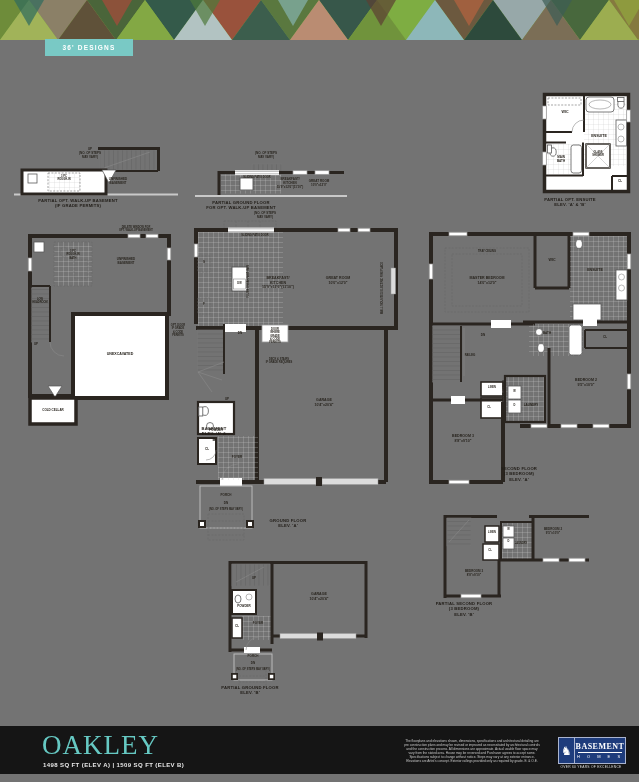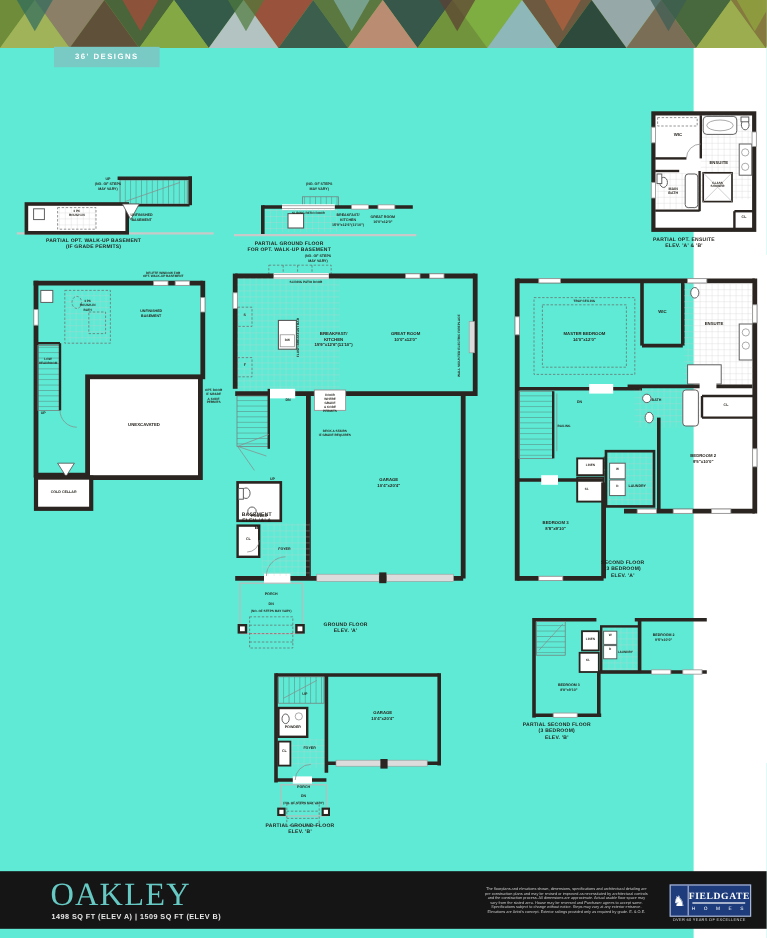--- a/index.html
+++ b/index.html
@@ -1,17 +1,17 @@
 <!DOCTYPE html>
 <html><head>
 <meta charset="utf-8">
 <style>
   html,body{margin:0;padding:0;}
   body{width:639px;height:782px;overflow:hidden;background:#fff;font-family:"Liberation Sans",sans-serif;}
-  .page{position:relative;width:578px;height:782px;background:#5eead4;}
+  .page{position:relative;width:639px;height:782px;background:#737373;}
   
   .banner{position:absolute;left:0;top:0;width:639px;height:40px;}
   .ribbon{position:absolute;left:45px;top:39px;width:88px;height:17px;background:#79c9c5;color:#fff;
           font-size:6.5px;font-weight:bold;letter-spacing:1.2px;text-align:center;line-height:18px;}
   
   .plan{position:absolute;}
   .plan svg{position:absolute;left:0;top:0;overflow:visible;}
   .lbl{position:absolute;transform:translateX(-50%);text-align:center;font-weight:700;color:#29251f;
        font-size:3.6px;line-height:1.3;white-space:pre-line;z-index:3;}
   .lbl.s{font-size:3px;}
@@ -486,21 +486,21 @@
 ELEV. 'B'</div>
   </div>
 
   <div class="footer">
     <div class="model">OAKLEY</div>
     <div class="sqft">1498 SQ FT (ELEV A)  |  1509 SQ FT (ELEV B)</div>
     <div class="disclaimer">The floorplans and elevations shown, dimensions, specifications and architectural detailing are pre construction plans and may be revised or improved as necessitated by architectural controls and the construction process. All dimensions are approximate. Actual usable floor space may vary from the stated area. House may be reversed and Purchaser agrees to accept same. Specifications subject to change without notice. Steps may vary at any exterior entrance. Elevations are Artist's concept. Exterior railings provided only as required by grade. E. &amp; O.E.</div>
     <div class="logo">
       <div class="logo-emblem">♞</div>
       <div class="logo-right">
-        <div class="logo-brand">FIELDGATE</div>
+        <div class="logo-brand">BASEMENT</div>
         <div class="logo-rule"></div>
         <div class="logo-homes">H O M E S</div>
       </div>
     </div>
     <div class="logo-tagline">OVER 60 YEARS OF EXCELLENCE</div>
   </div>
 
 </div>
 
 </body></html>

